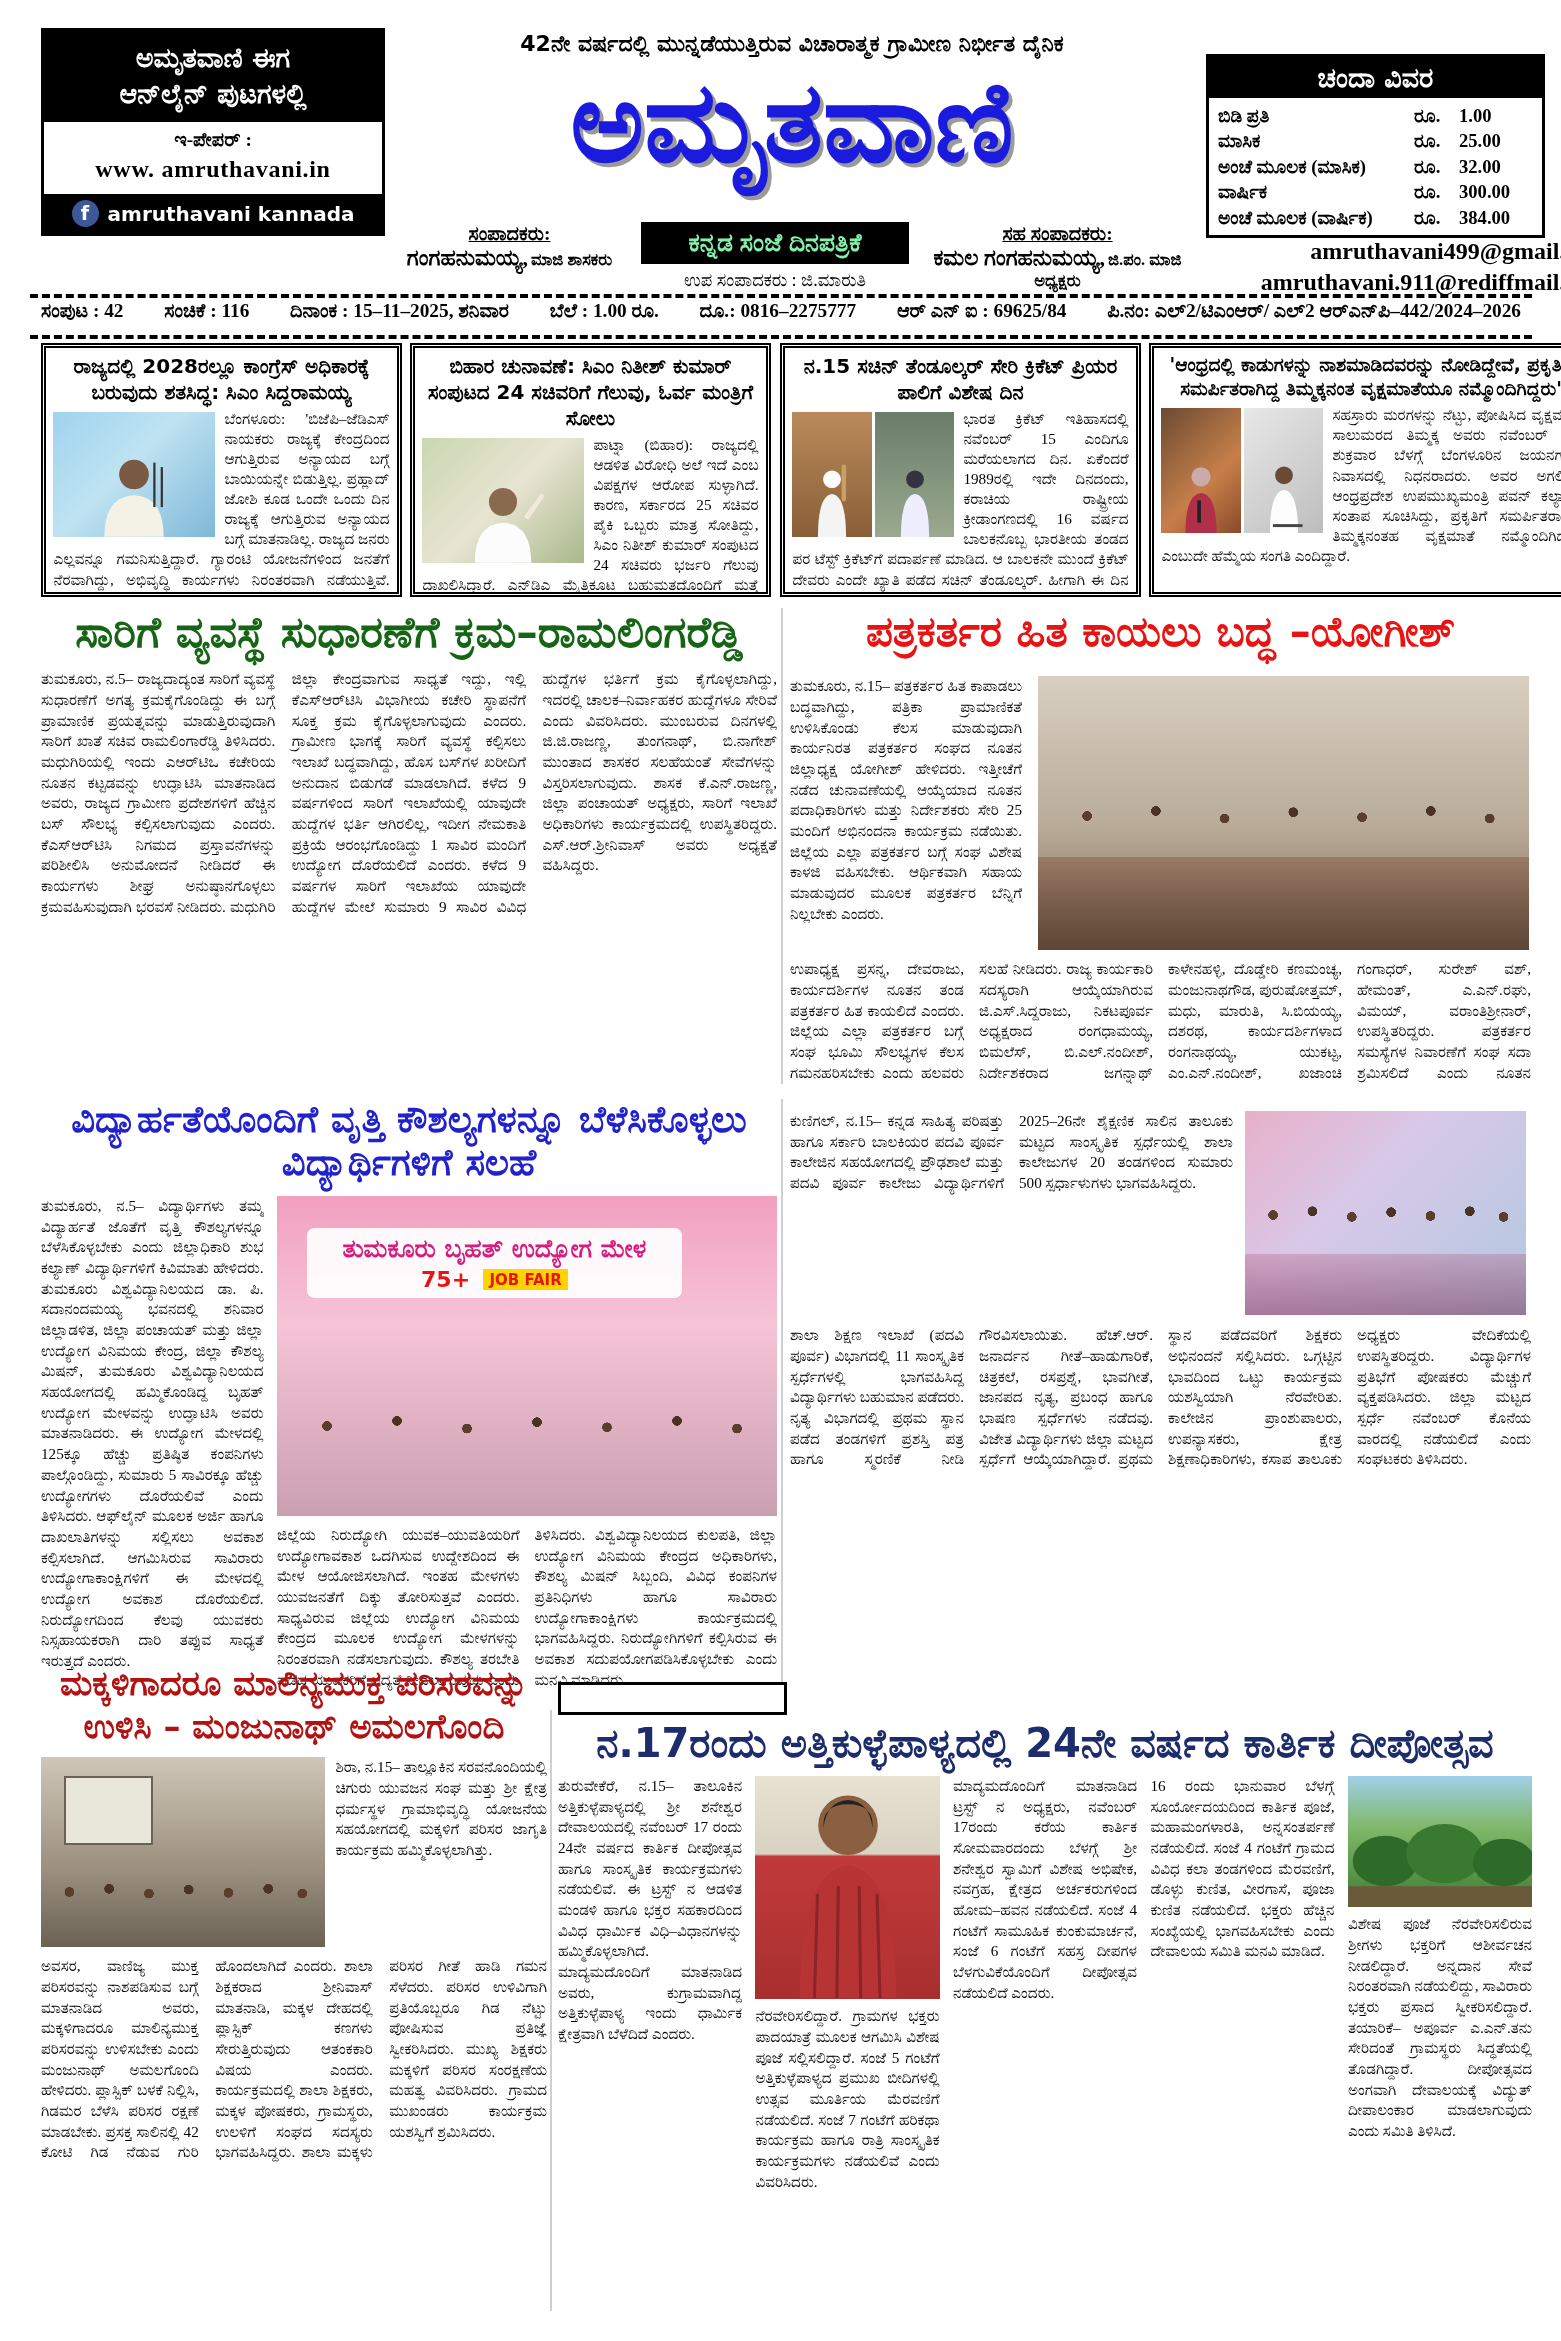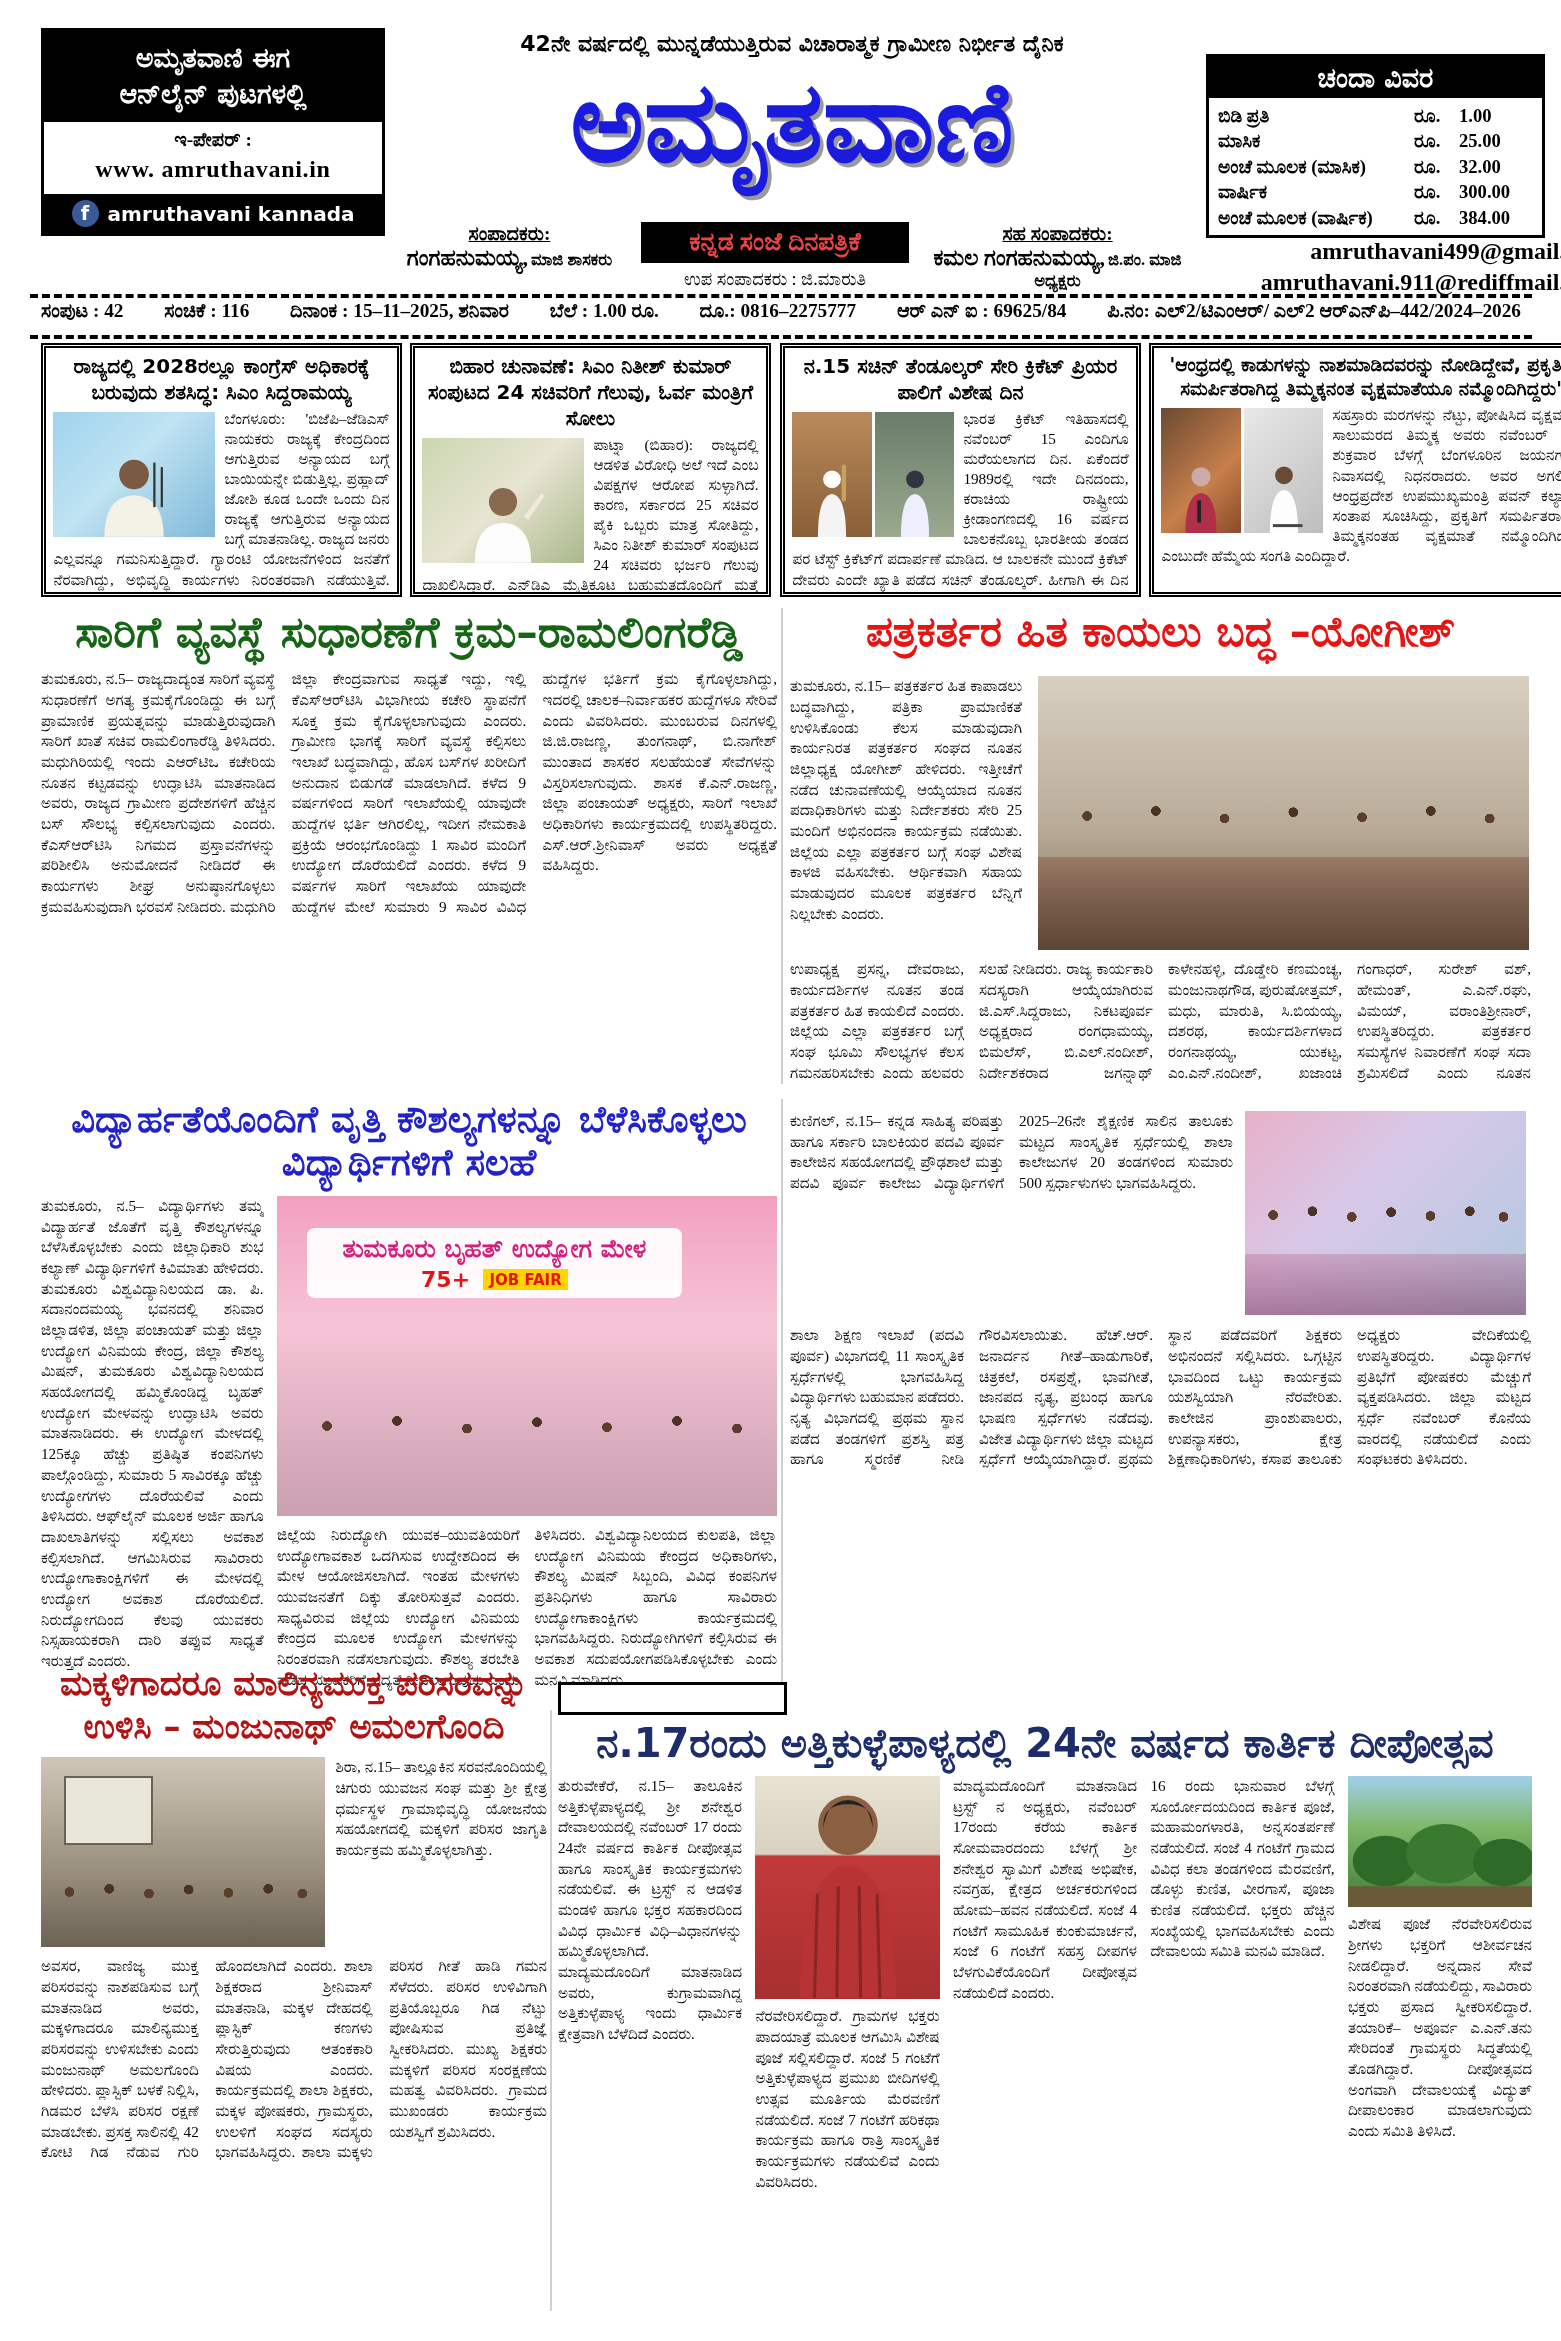--- a/index.html
+++ b/index.html
@@ -23,22 +23,22 @@
   .tagline{left:387px;top:31px;width:810px;font-size:22px;font-weight:bold;text-align:center;
            font-family:"DejaVu Sans",sans-serif;}
   .mast-title{left:387px;top:52px;width:810px;text-align:center;font-size:112px;line-height:1.25;
               font-weight:bold;color:#1b1bdd;text-shadow:3.7px 3.7px 0 #9a9a9a;
               font-family:"DejaVu Sans",sans-serif;}
   .ed-left{left:387px;top:223px;width:245px;text-align:center;}
   .ed-label{font-size:19.3px;font-weight:bold;text-decoration:underline;}
   .ed-name{font-size:22px;font-weight:bold;margin-top:36px;}
   .ed-sub{font-size:16.4px;font-weight:bold;}
   .type-box{left:641px;top:222px;width:268px;text-align:center;}
-  .type-black{background:#000;color:#ef4444;font-size:25px;font-weight:bold;padding:6px 13px;
-              font-family:Liberation Serif, serif;}
+  .type-black{background:#000;color:#86efac;font-size:25px;font-weight:bold;padding:6px 13px;
+              font-family:Liberation Sans, sans-serif;}
   .type-under{font-size:18px;margin-top:6px;}
   .ed-right{left:918px;top:223px;width:279px;text-align:center;}
 
   .sub-box{left:1206px;top:54px;width:333px;height:178px;border:3.7px solid #000;background:#fff;}
   .sub-title{background:#000;color:#fff;text-align:center;font-size:27px;font-weight:bold;padding:4.5px 0;
              font-family:"DejaVu Sans",sans-serif;}
   .sub-rows{padding:4.5px 9px;}
   .sub-row{display:flex;font-size:18.6px;font-weight:bold;line-height:1.38;}
   .sub-row .lbl{flex:1;}
   .sub-row .cur{width:45px;}

